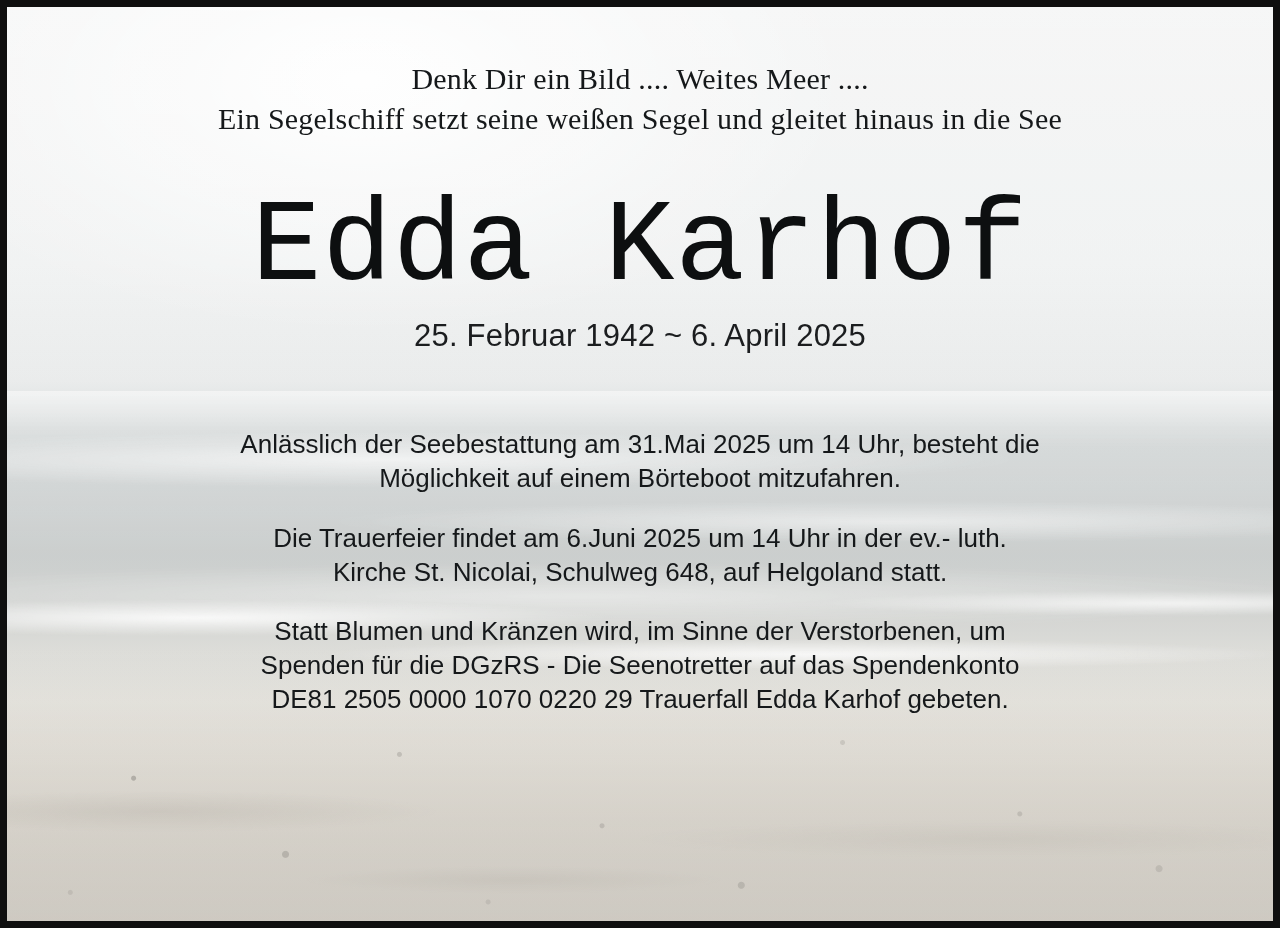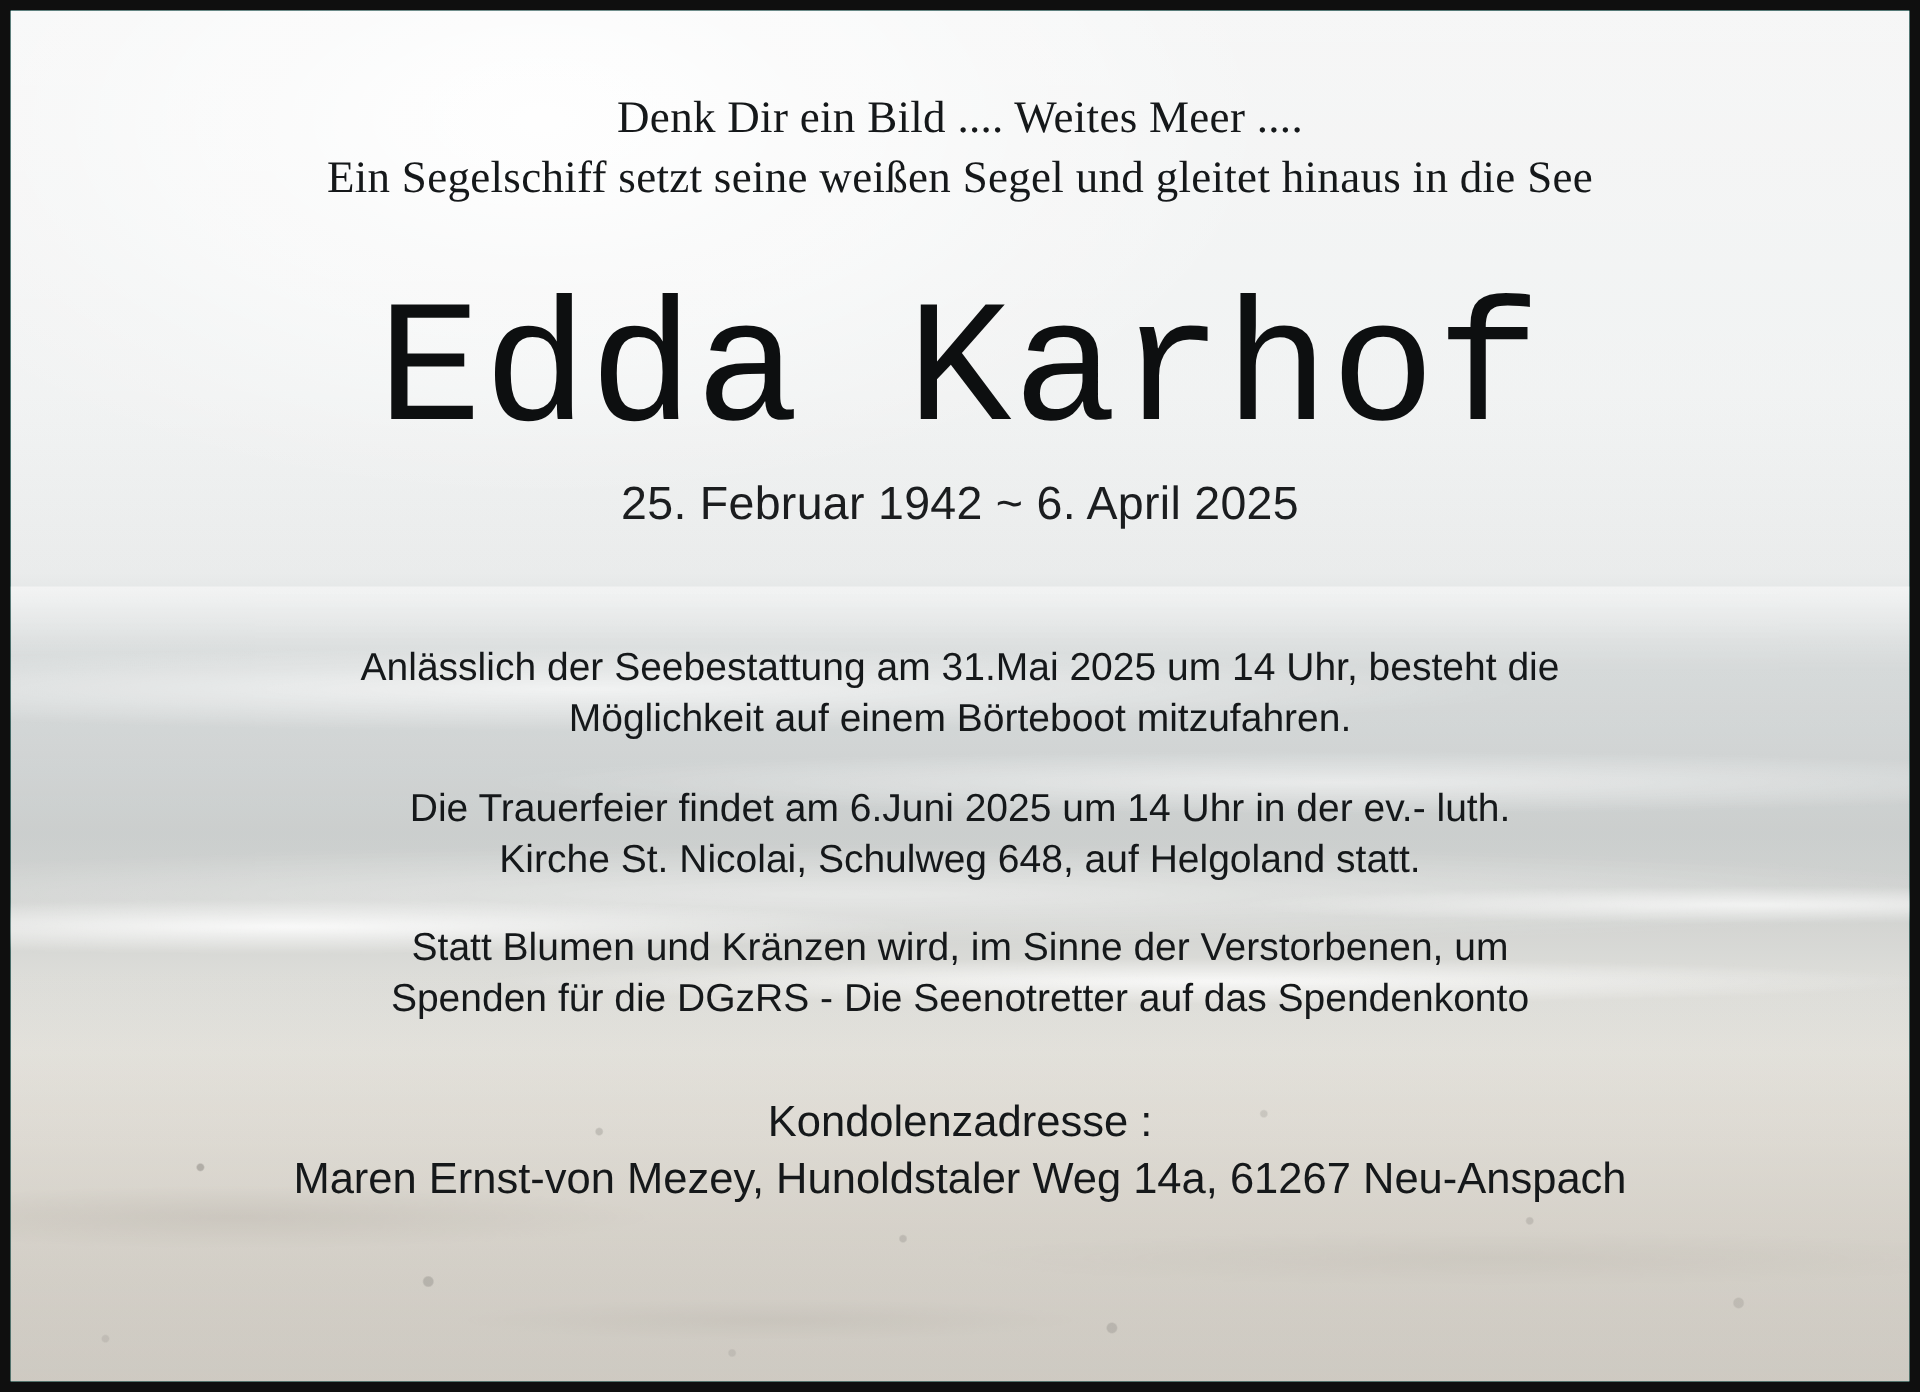--- a/index.html
+++ b/index.html
@@ -14,21 +14,21 @@
     font-family: "Liberation Sans", sans-serif;
   }
 
   .obituary {
     position: relative;
     width: 1280px;
     height: 928px;
     box-sizing: border-box;
     border: 7px solid #0f0f0f;
     overflow: hidden;
-    background: #0f766e;
+    background: #fef9c3;
   }
 
   
   .bg {
     position: absolute;
     inset: 0;
     background:
       
       radial-gradient(ellipse 700px 360px at 28% 8%, rgba(255,255,255,0.95) 0%, rgba(255,255,255,0.0) 70%),
       
@@ -196,23 +196,20 @@
       </p>
 
       <p class="para">
         <span>Die Trauerfeier findet am 6.Juni 2025 um 14 Uhr in der ev.- luth.</span>
         <span>Kirche St. Nicolai, Schulweg 648, auf Helgoland statt.</span>
       </p>
 
       <p class="para">
         <span>Statt Blumen und Kränzen wird, im Sinne der Verstorbenen, um</span>
         <span>Spenden für die DGzRS - Die Seenotretter auf das Spendenkonto</span>
+        <span>DE81 2505 0000 1070 0220 29 Trauerfall Edda Karhof gebeten.</span>
       </p>
 
     </div>
 
-    <div class="condolence">
-      <span>Kondolenzadresse :</span>
-      <span>Maren Ernst-von Mezey, Hunoldstaler Weg 14a, 61267 Neu-Anspach</span>
-    </div>
 
   </div>
 </div>
 
 </body></html>

